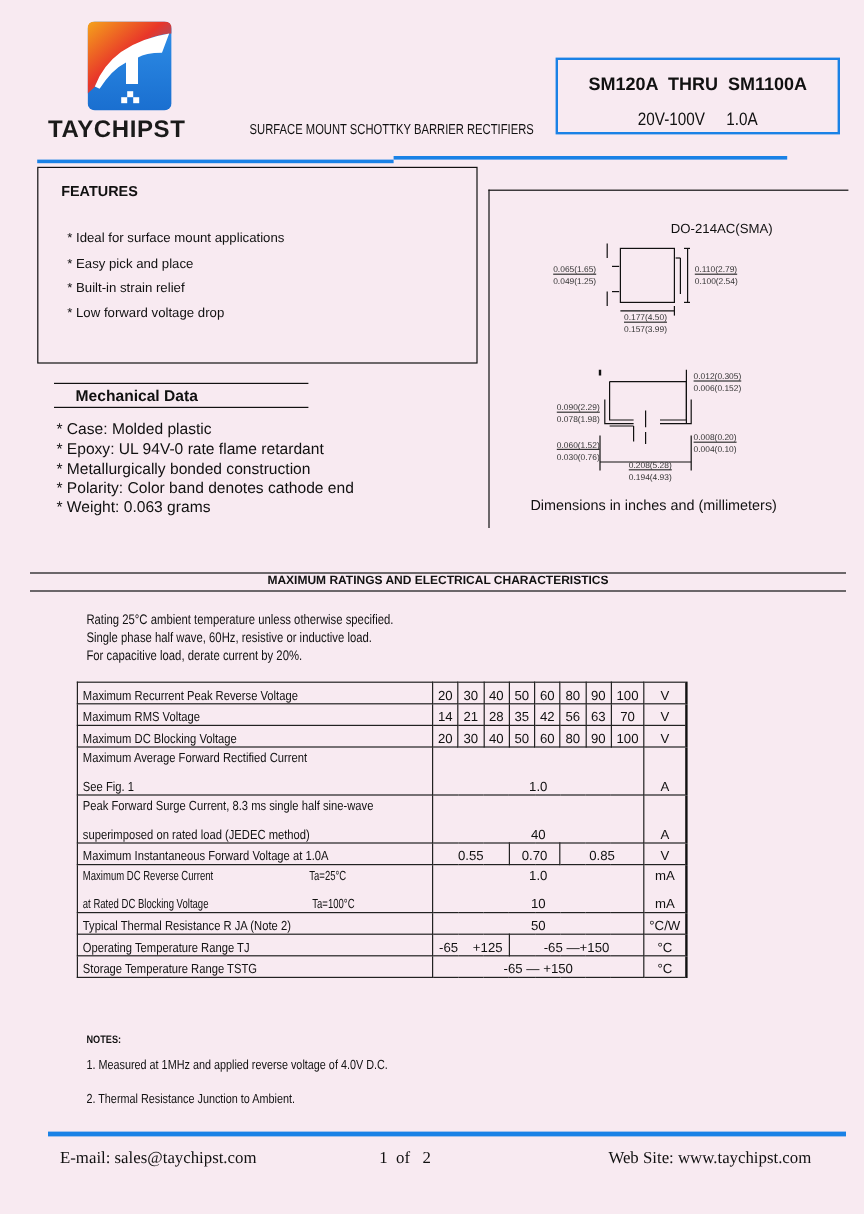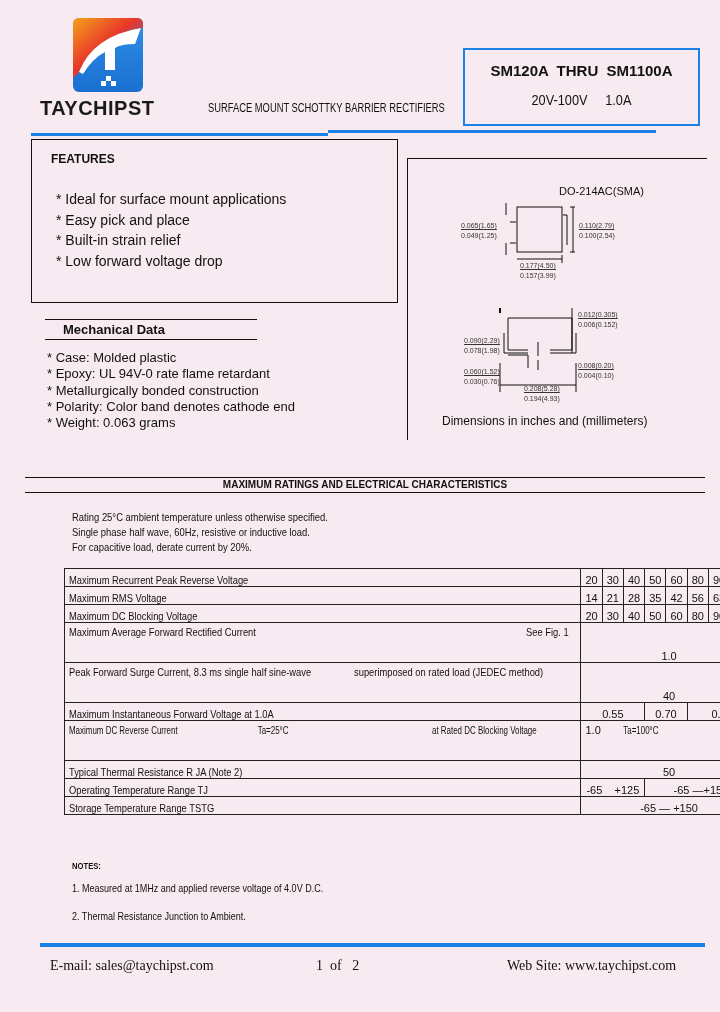--- a/index.html
+++ b/index.html
@@ -11,30 +11,30 @@
     position: relative;
     overflow: hidden;
   }
   .abs { position: absolute; }
 
   
   .logo-mark { left: 73px; top: 18px; width: 70px; width: 70px; height: 74px; }
   .logo-text { left: 40px; top: 97px; width: 140px; font-weight: bold; font-size: 20px; letter-spacing: 0.5px; color: #1a1a1a; }
   .subtitle { left: 208px; top: 101px; font-size: 12px; transform: scaleX(0.78); transform-origin: left; color: #111; white-space: nowrap; }
 
-  .title-box { left: 463px; top: 48px; width: 237px; height: 78px; border: 2px solid #1a82e6; text-align: center; }
+  .title-box { left: 463px; top: 48px; width: 237px; height: 64px; border: 2px solid #1a82e6; text-align: center; }
   .title-box .t1 { margin-top: 12px; font-weight: bold; font-size: 15px; }
   .title-box .t2 { margin-top: 12px; font-size: 15px; transform: scaleX(0.85); }
 
   .blue-rule { background: #1a82e6; height: 3px; }
 
   
   .features-box { left: 31px; top: 139px; width: 367px; height: 164px; border: 1.5px solid #111; }
   .features-box .head { position: absolute; left: 19px; top: 12px; font-weight: 900; font-size: 12px; }
-  .features-box ul { list-style: none; position: absolute; left: 24px; top: 49px; font-size: 14px; line-height: 20.5px; }
+  .features-box ul { list-style: none; position: absolute; left: 24px; top: 49px; font-size: 11px; line-height: 20.5px; }
 
   
   .pkg-box { left: 407px; top: 158px; width: 300px; height: 282px; border-left: 1.5px solid #111; border-top: 1.5px solid #111; }
   .pkg-name { left: 559px; top: 185px; font-size: 11px; }
   .dim-note { left: 442px; top: 414px; font-size: 12px; }
   .dim { font-size: 7px; color: #333; line-height: 10px; }
   .dim .top { text-decoration: underline; }
 
   
   .mech-head { left: 45px; top: 319px; width: 212px; border-top: 1.5px solid #111; border-bottom: 1.5px solid #111; padding: 2px 0 2px 18px; font-weight: bold; font-size: 13px; }
@@ -49,21 +49,21 @@
   table.spec td { border: 1px solid #222; height: 18px; padding: 0 4px; text-align: center; vertical-align: bottom; }
   table.spec td.lbl { text-align: left; width: 296px; }
   table.spec td.lbl span { display: inline-block; transform: scaleX(0.85); transform-origin: left; white-space: nowrap; }
   table.spec tr.hdr td { height: 22px; font-size: 8px; font-weight: bold; padding: 0 1px; }
   table.spec tr.hdr td.lbl { font-size: 14px; font-weight: normal; }
   table.spec tr.hdr td.units { font-size: 11px; }
   table.spec td.num { width: 33px; }
   table.spec td.unit { width: 34px; border-right: 2.5px solid #111; }
   table.spec tr td:first-child { border-left: 1px solid #222; }
   table.spec tr.tall td { height: 40px; }
-  .two-line { display: flex; flex-direction: row; justify-content: space-between; height: 36px; }
+  .two-line { display: flex; flex-direction: column; justify-content: space-between; height: 36px; }
 
   .notes-head { left: 72px; top: 861px; font-size: 9px; font-weight: bold; transform: scaleX(0.85); transform-origin: left; }
   .note { font-size: 11px; transform: scaleX(0.82); transform-origin: left; white-space: nowrap; }
 
   .footer { font-family: "Liberation Serif", "DejaVu Serif", serif; font-size: 14px; }
 </style>
 </head>
 <body>
 
 <div class="abs logo-mark">

